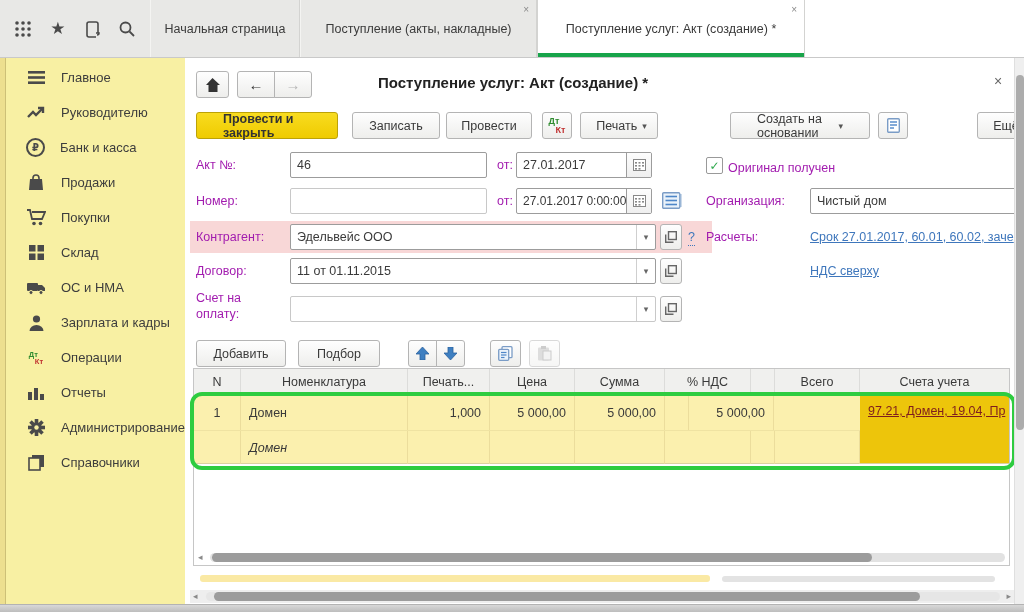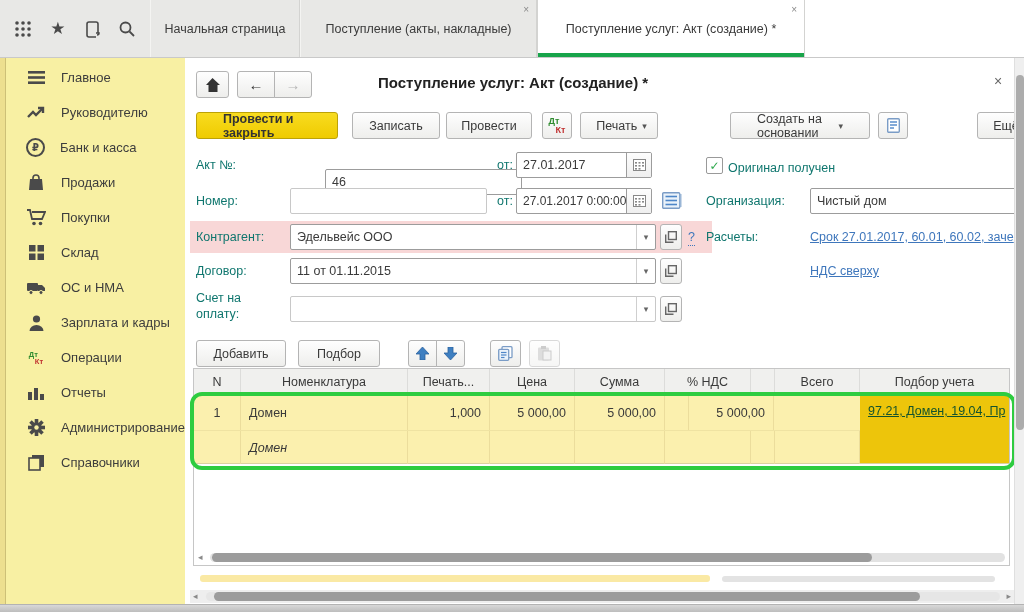--- a/index.html
+++ b/index.html
@@ -29,35 +29,35 @@
   .btn.icononly{padding:0 4px;}
   .ybtn{background:linear-gradient(#F8DC20,#EFCB00);border:1px solid #BCA207;font-weight:bold;color:#333;}
   .inputbox{position:absolute;background:#fff;border:1px solid #9C9C9C;border-radius:2px;height:26px;
        box-sizing:border-box;display:flex;align-items:center;padding:0 6px;overflow:hidden;white-space:nowrap;}
   .inputbox.light{border-color:#C8C8C8;}
   .caretbox{position:absolute;right:0;top:0;bottom:0;width:18px;border-left:1px solid #CFCFCF;
        display:flex;align-items:center;justify-content:center;color:#666;font-size:9px;}
   .calbtn{position:absolute;right:0;top:0;bottom:0;width:24px;border-left:1px solid #9C9C9C;background:linear-gradient(#FDFDFD,#EFEFEF);display:flex;align-items:center;justify-content:center;}
   .sqbtn{position:absolute;width:22px;height:26px;box-sizing:border-box;background:linear-gradient(#FEFEFE,#EEEEEC);
        border:1px solid #B4B4B4;border-radius:3px;display:flex;align-items:center;justify-content:center;}
-  .lbl{position:absolute;font-size:12.5px;color:#0f766e;line-height:26px;}
+  .lbl{position:absolute;font-size:12.5px;color:#a21caf;line-height:26px;}
   .link{position:absolute;color:#3F77BC;text-decoration:underline;font-size:12.5px;line-height:16px;overflow:hidden;white-space:nowrap;}
   .caret-glyph{font-size:9px;color:#555;}
   
   .tablewrap{position:absolute;left:193px;top:368px;width:817px;height:198px;border:1px solid #C6C6C6;box-sizing:border-box;background:#fff;}
   .thead{display:flex;height:27px;background:#F0F0EE;border-bottom:1px solid #D4D4D4;box-sizing:border-box;}
   .th{display:flex;align-items:center;justify-content:center;border-right:1px solid #DCDCDA;box-sizing:border-box;font-size:12.5px;color:#3a3a3a;overflow:hidden;white-space:nowrap;}
   .trow{position:relative;height:68px;background:#FBF0AE;border-bottom:1px solid #DCD2A0;box-sizing:border-box;}
   .tline{display:flex;height:34px;box-sizing:border-box;}
   .tline.second{border-top:1px solid #EFE3A2;}
   .td{display:flex;align-items:center;border-right:1px solid #EBDD9C;box-sizing:border-box;overflow:hidden;white-space:nowrap;padding:0 8px;}
   .td.center{justify-content:center;padding:0;}
   .td.right{justify-content:flex-end;}
   .goldcell{position:absolute;left:666px;right:0;top:0;bottom:0;background:#EDC50B;padding:8px 8px 0 8px;box-sizing:border-box;
-       color:#14532d;text-decoration:underline;overflow:hidden;white-space:nowrap;}
+       color:#7f1d1d;text-decoration:underline;overflow:hidden;white-space:nowrap;}
   .hl-green{position:absolute;left:190px;top:392px;width:826px;height:78px;border:4px solid #2ECC40;border-radius:12px;box-sizing:border-box;pointer-events:none;}
   
   .hscroll{position:absolute;height:13px;}
   .hthumb{position:absolute;top:2px;height:9px;background:#9C9C9C;border-radius:5px;}
   .htrack{position:absolute;top:2px;height:9px;background:#E2E2E2;border-radius:5px;}
   .sarrow{position:absolute;top:1px;font-size:9px;color:#8a8a8a;line-height:11px;}
   .vscroll{position:absolute;left:1014px;top:58px;width:10px;height:546px;background:#EFEFEF;border-left:1px solid #DFDFDF;box-sizing:border-box;}
   .vthumb{position:absolute;left:1px;width:8px;background:#ACACAC;border-radius:4px;}
   .bottomedge{position:absolute;left:0;top:604px;width:1024px;height:8px;background:linear-gradient(#D8D8D8,#BDBDBD);border-top:1px solid #B3B3B3;box-sizing:border-box;}
   .strip{position:absolute;border-radius:3px;}
@@ -284,21 +284,21 @@
         <g stroke="#4E86C8" stroke-width="1.4">
           <line x1="3" y1="4" x2="10" y2="4"></line>
           <line x1="3" y1="7" x2="10" y2="7"></line>
           <line x1="3" y1="10" x2="7" y2="10"></line>
         </g>
       </svg>
   </div>
   <div class="btn" style="left:977px;top:112px;width:58px;">Ещё</div>
 
   <div class="lbl" style="left:196px;top:152px;">Акт №:</div>
-  <div class="inputbox" style="left:290px;top:169px;width:197px;margin-left:35px;">46</div>
+  <div class="inputbox" style="left:290px;top:152px;width:197px;">46</div>
   <div class="lbl" style="left:497px;top:152px;">от:</div>
   <div class="inputbox" style="left:516px;top:152px;width:136px;padding-right:28px;">
     <span>27.01.2017</span>
     <span class="calbtn">
       <svg width="13" height="12" viewBox="0 0 13 12">
           <rect x="0.5" y="0.5" width="12" height="11" fill="#fff" stroke="#888"></rect>
           <g fill="#888">
             <rect x="2" y="3" width="2" height="1.6"></rect>
             <rect x="5.5" y="3" width="2" height="1.6"></rect>
             <rect x="9" y="3" width="2" height="1.6"></rect>
@@ -432,21 +432,21 @@
   <div class="tablewrap">
     <div class="thead">
       <div class="th" style="width:47px;">N</div>
       <div class="th" style="width:167px;">Номенклатура</div>
       <div class="th" style="width:82px;">Печать...</div>
       <div class="th" style="width:85px;">Цена</div>
       <div class="th" style="width:90px;text-align:center;">Сумма</div>
       <div class="th" style="width:86px;">% НДС</div>
       <div class="th" style="width:24px;"></div>
       <div class="th" style="width:85px;">Всего</div>
-      <div class="th" style="flex:1;border-right:none;">Подбор учета</div>
+      <div class="th" style="flex:1;border-right:none;">Счета учета</div>
     </div>
     <div class="trow">
       <div class="tline">
         <div class="td center" style="width:47px;">1</div>
         <div class="td" style="width:167px;">Домен</div>
         <div class="td right" style="width:82px;">1,000</div>
         <div class="td right" style="width:85px;">5 000,00</div>
         <div class="td right" style="width:90px;">5 000,00</div>
         <div class="td" style="width:24px;"></div>
         <div class="td right" style="width:85px;">5 000,00</div>

